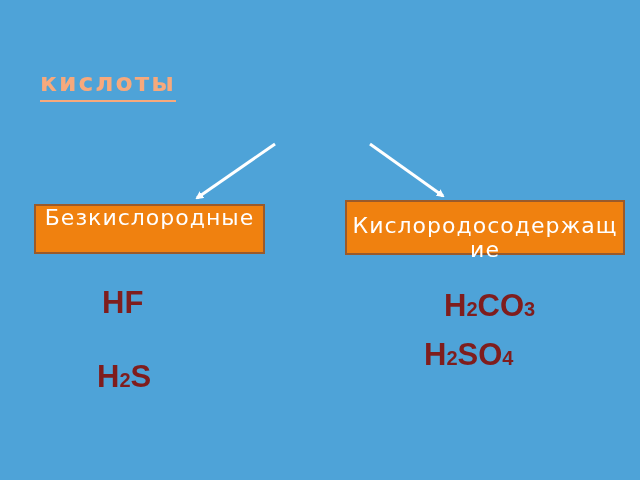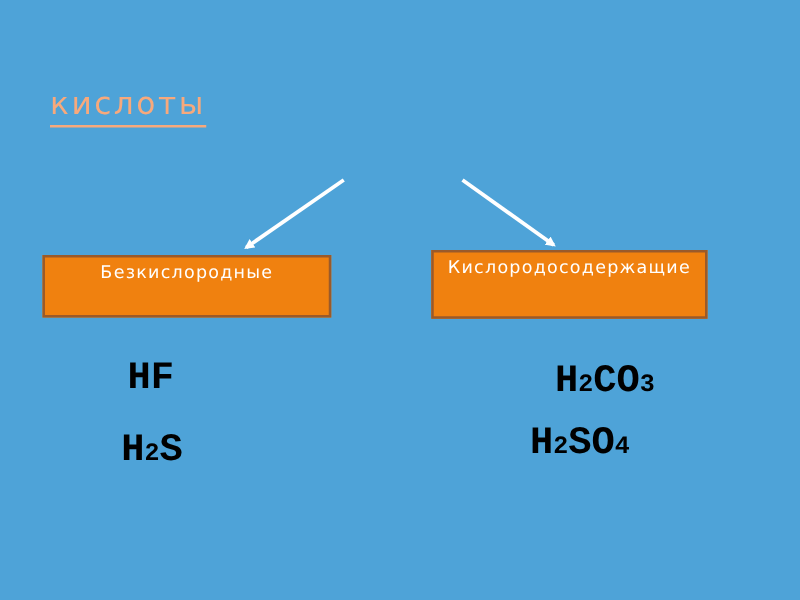--- a/index.html
+++ b/index.html
@@ -8,55 +8,55 @@
       background: #4ea3d8;
       position: relative;
       overflow: hidden;
       font-family: "DejaVu Sans", sans-serif;
     }
     .title {
       position: absolute;
       left: 40px; top: 68px;
       color: #f7a97c;
       font-family: "DejaVu Sans", sans-serif;
-      font-weight: normal;
+      font-weight: bold;
       font-size: 25px;
       letter-spacing: 2px;
       line-height: 30px;
       padding-bottom: 2px;
       border-bottom: 2px solid #f7a97c;
     }
     .arrows { position: absolute; left: 0; top: 0; width: 640px; height: 480px; pointer-events: none; }
     .box {
       position: absolute;
       background: #f0810f;
       border: 2px solid #9a5a2a;
       box-sizing: border-box;
       color: #ffffff;
       text-align: center;
       font-family: "DejaVu Sans", sans-serif;
-      font-size: 14px;
+      font-size: 22px;
       line-height: 24px;
       letter-spacing: 1px;
       word-break: break-all;
     }
     .box-left { left: 34px; top: 204px; width: 231px; height: 50px; padding: 0 4px; }
-    .box-right { left: 345px; top: 200px; width: 221px; height: 55px; padding: 0 4px; }
+    .box-right { left: 345px; top: 200px; width: 280px; height: 55px; padding: 12px 4px; }
     .formula {
       position: absolute;
-      font-family: Liberation Mono, monospace;
+      font-family: Liberation Sans, sans-serif;
       font-weight: bold;
       font-size: 31px;
-      color: #000000;
+      color: #7f1d1d;
       line-height: 34px;
       white-space: nowrap;
     }
     .formula .sub { font-size: 20px; }
     .f-hf { left: 102px; top: 286px; }
-    .f-h2s { left: 97px; top: 344px; }
+    .f-h2s { left: 97px; top: 360px; }
     .f-h2co3 { left: 444px; top: 289px; }
     .f-h2so4 { left: 424px; top: 338px; text-align: center; }
   </style>
 </head>
 <body>
 
 <div class="title">кислоты</div>
 
 <svg class="arrows" viewBox="0 0 640 480">
   <defs>

